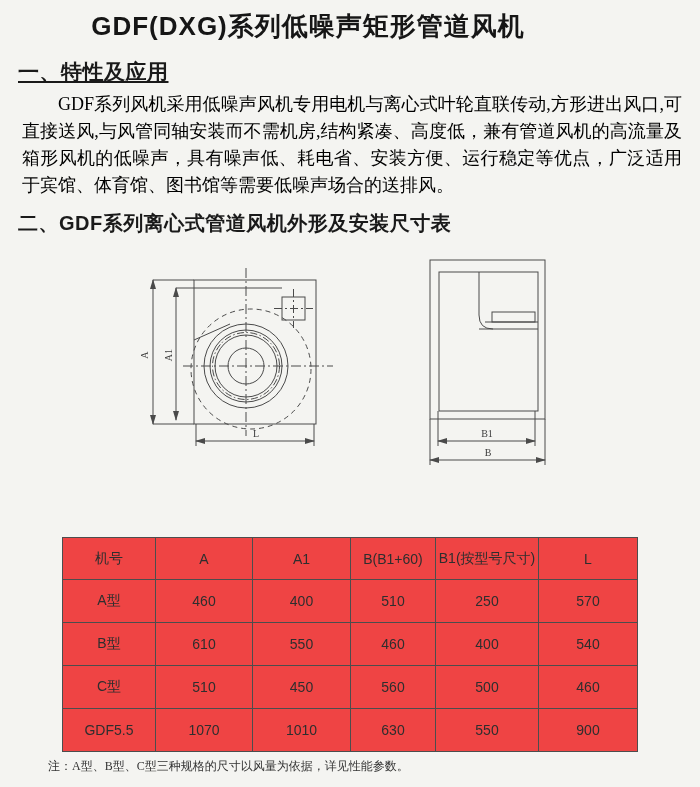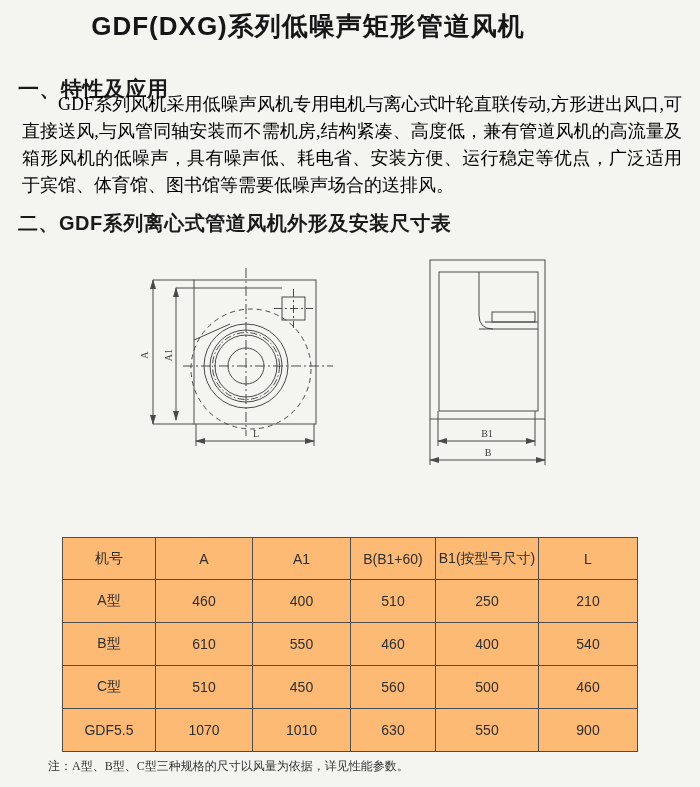--- a/index.html
+++ b/index.html
@@ -16,38 +16,38 @@
     letter-spacing:1px;
     font-family:"Liberation Sans","DejaVu Sans",sans-serif;
   }
   .sec-heading{
     position:absolute;left:18px;
     font-size:21px;font-weight:bold;color:#1a1a1a;
     font-family:"Liberation Sans","DejaVu Sans",sans-serif;
     letter-spacing:0.5px;
     white-space:nowrap;
   }
-  #sec1-heading{top:75px;}
+  #sec1-heading{top:58px;text-decoration:underline;}
   #sec2-heading{top:210px;font-size:20px;}
   .body-par{
     position:absolute;left:22px;top:91px;width:660px;
     font-family:"Liberation Serif","DejaVu Serif",serif;
     font-size:18px;line-height:27px;color:#000000;
     text-indent:2em;text-align:justify;
     margin:0;
   }
   .drawing-svg{position:absolute;left:0;top:236px;width:700px;height:240px;}
   .drawing-svg text{
     font-family:"Liberation Serif","DejaVu Serif",serif;
     font-size:10px;fill:#3c3c3c;
   }
   .dim-table{
     position:absolute;left:62px;top:537px;
     border-collapse:collapse;table-layout:fixed;
-    background:#fdba74;
+    background:#ef4444;
   }
   .dim-table td,.dim-table th{
     border:1.5px solid #4d4d4d;
     text-align:center;vertical-align:middle;
     font-size:14px;font-weight:normal;color:#2e2e2e;
     font-family:"Liberation Sans","DejaVu Sans",sans-serif;
     padding:0;
   }
   .dim-table tr{height:43px;}
   .dim-table tr.hdr{height:42px;}
@@ -153,21 +153,21 @@
       <th>B(B1+60)</th>
       <th>B1(按型号尺寸)</th>
       <th>L</th>
     </tr>
     <tr>
       <td>A型</td>
       <td>460</td>
       <td>400</td>
       <td>510</td>
       <td>250</td>
-      <td>210</td>
+      <td>570</td>
     </tr>
     <tr>
       <td>B型</td>
       <td>610</td>
       <td>550</td>
       <td>460</td>
       <td>400</td>
       <td>540</td>
     </tr>
     <tr>

